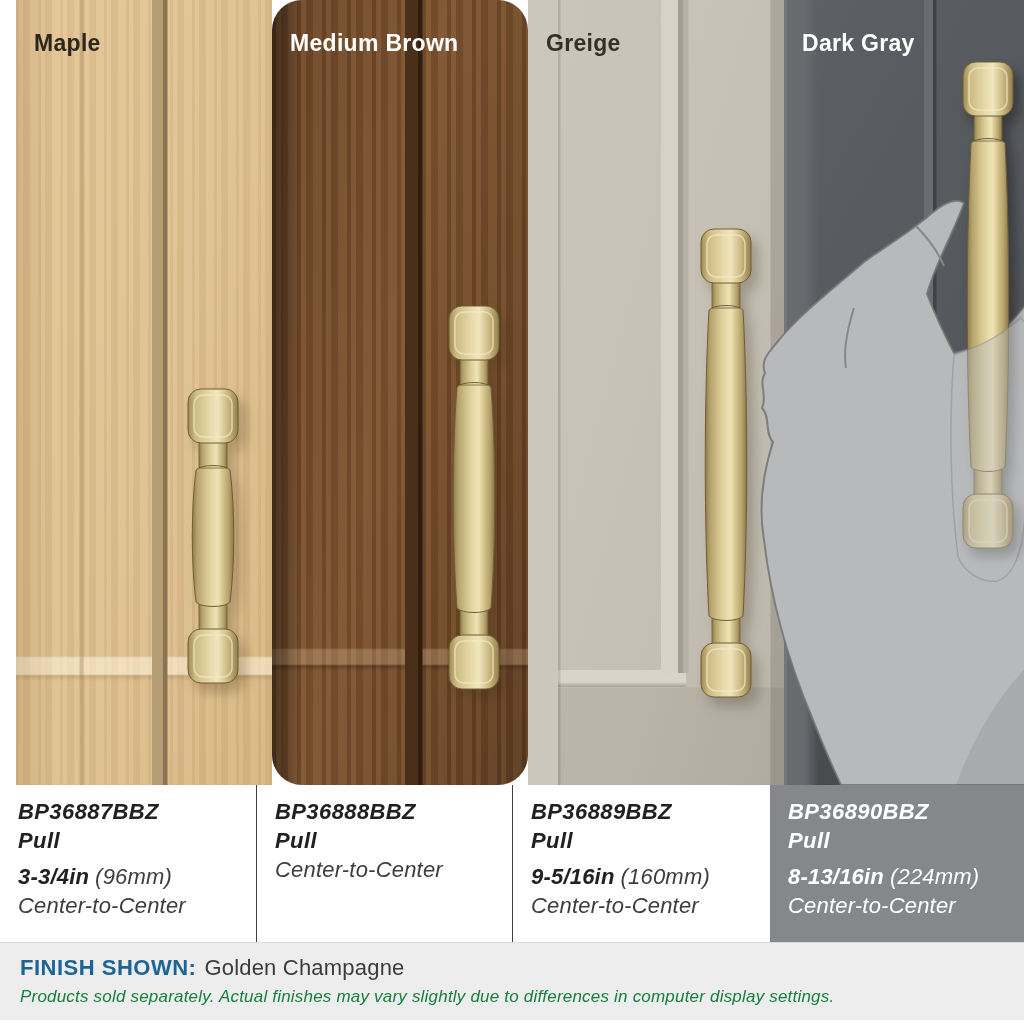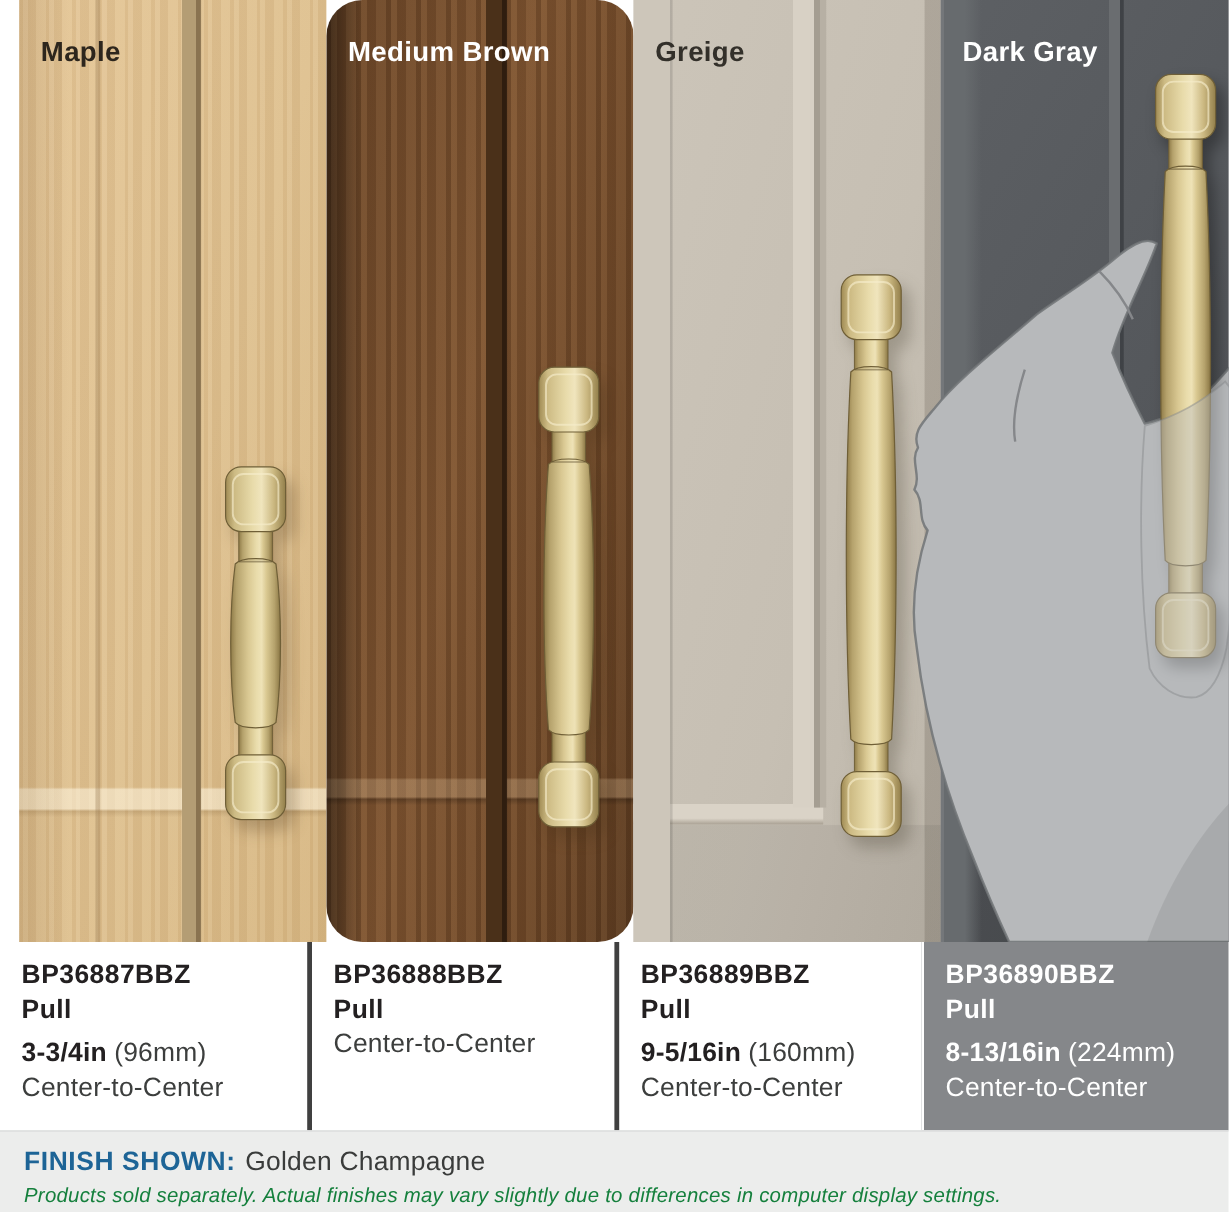--- a/index.html
+++ b/index.html
@@ -57,34 +57,34 @@
   
   .pull{position:absolute;z-index:1;}
   .panel.maple .pull, .panel.medium-brown .pull{filter:drop-shadow(7px 9px 6px rgba(70,48,20,.28));}
   .panel.greige .pull{filter:drop-shadow(7px 9px 6px rgba(70,62,48,.30));}
   .panel.dark-gray .pull{z-index:3;filter:drop-shadow(6px 8px 6px rgba(0,0,0,.35));}
 
   .hand-layer{position:absolute;left:700px;top:0;width:324px;height:785px;z-index:2;}
   .finger-layer{position:absolute;left:700px;top:0;width:324px;height:785px;z-index:4;pointer-events:none;}
 
   
-  .info-row{position:absolute;top:785px;left:0;width:1024px;height:157px;display:flex;background:#fff;}
+  .info-row{position:absolute;top:785px;left:0;width:1024px;height:157px;display:flex;background:#fff;font-style:italic;}
   .info{width:256px;box-sizing:border-box;padding:12px 8px 0 18px;background:#fff;color:#232021;}
-  .info + .info{border-left:4px solid #404040;}
+  .info + .info{border-left:1px solid #404040;}
   .info.dark-info{background:#85878a;color:#ffffff;border-left:2px solid #ffffff;}
   .part,.ptype{font-size:22px;font-weight:bold;line-height:29px;letter-spacing:.4px;}
   .size{margin-top:7px;font-size:22px;line-height:29px;letter-spacing:.2px;}
   .size .in{font-weight:bold;}
   .size .mm{font-weight:normal;color:#3c3e3d;margin-left:6px;}
   .ctc{font-size:22px;line-height:29px;letter-spacing:.2px;color:#3c3e3d;}
   .info.dark-info .size .mm,.info.dark-info .ctc{color:#ffffff;}
 
   
   .footer{
-    position:absolute;top:942px;left:0;width:1024px;height:68px;box-sizing:border-box;
+    position:absolute;top:942px;left:0;width:1024px;height:78px;box-sizing:border-box;
     background:#ecedec;border-top:1px solid #d8dad9;padding:12px 0 0 20px;
   }
   .finish-line{font-size:22px;letter-spacing:.2px;}
   .finish-line .lbl{color:#1d6496;font-weight:bold;letter-spacing:.5px;}
   .finish-line .val{color:#3a3c3b;margin-left:8px;}
   .disclaimer{margin-top:6px;font-style:italic;font-size:17px;color:#15803d;letter-spacing:.2px;}
 </style>
 </head>
 <body>
 

